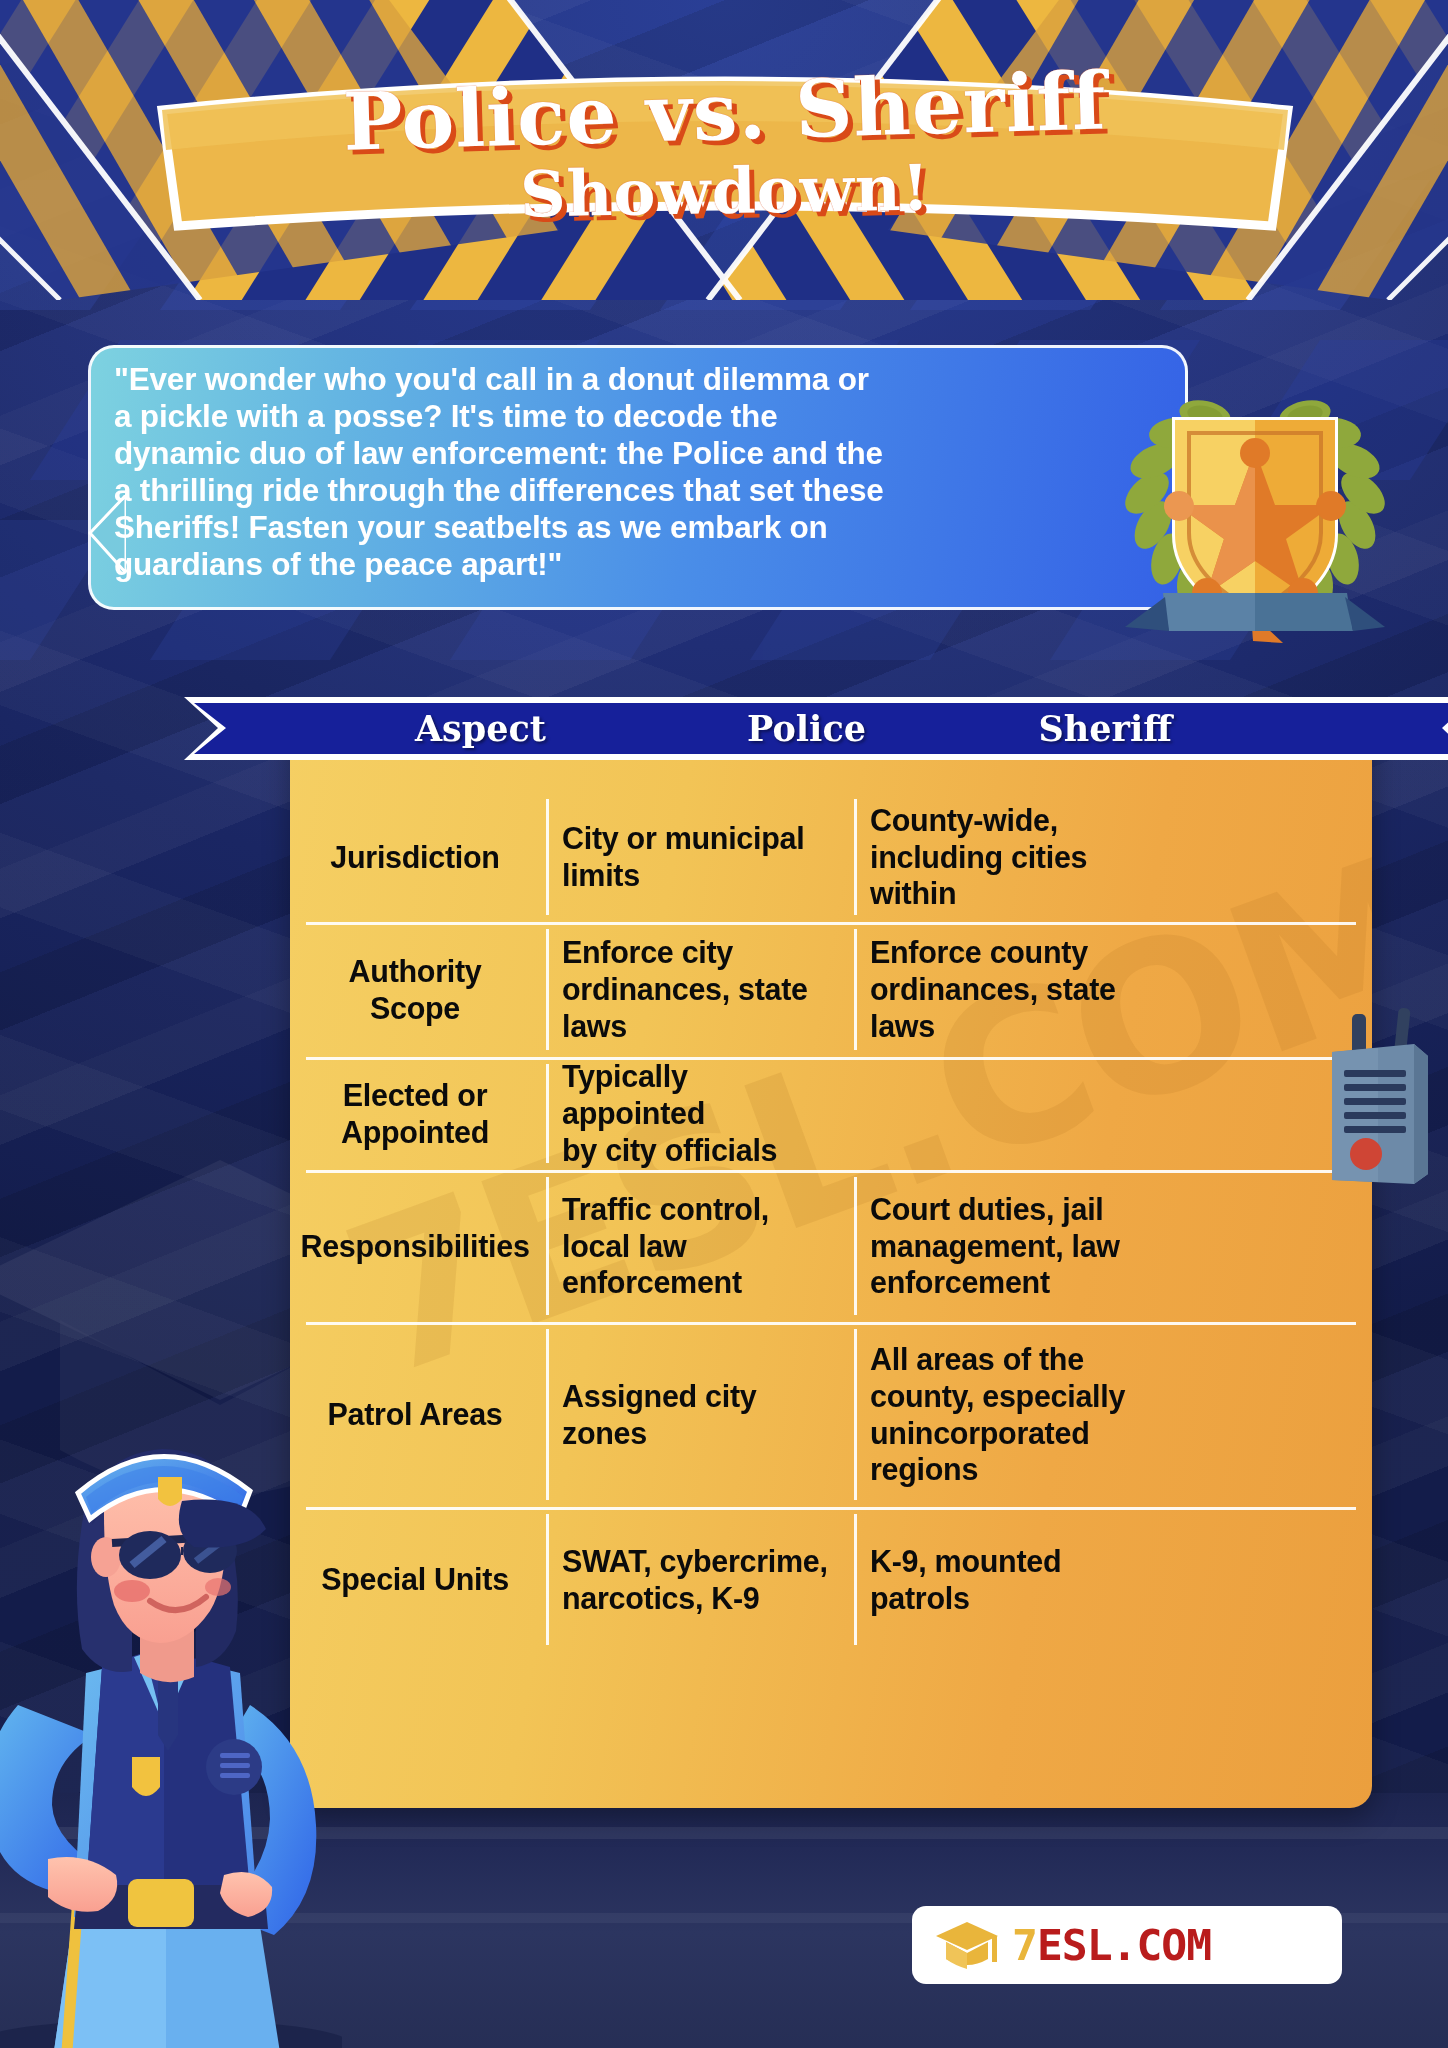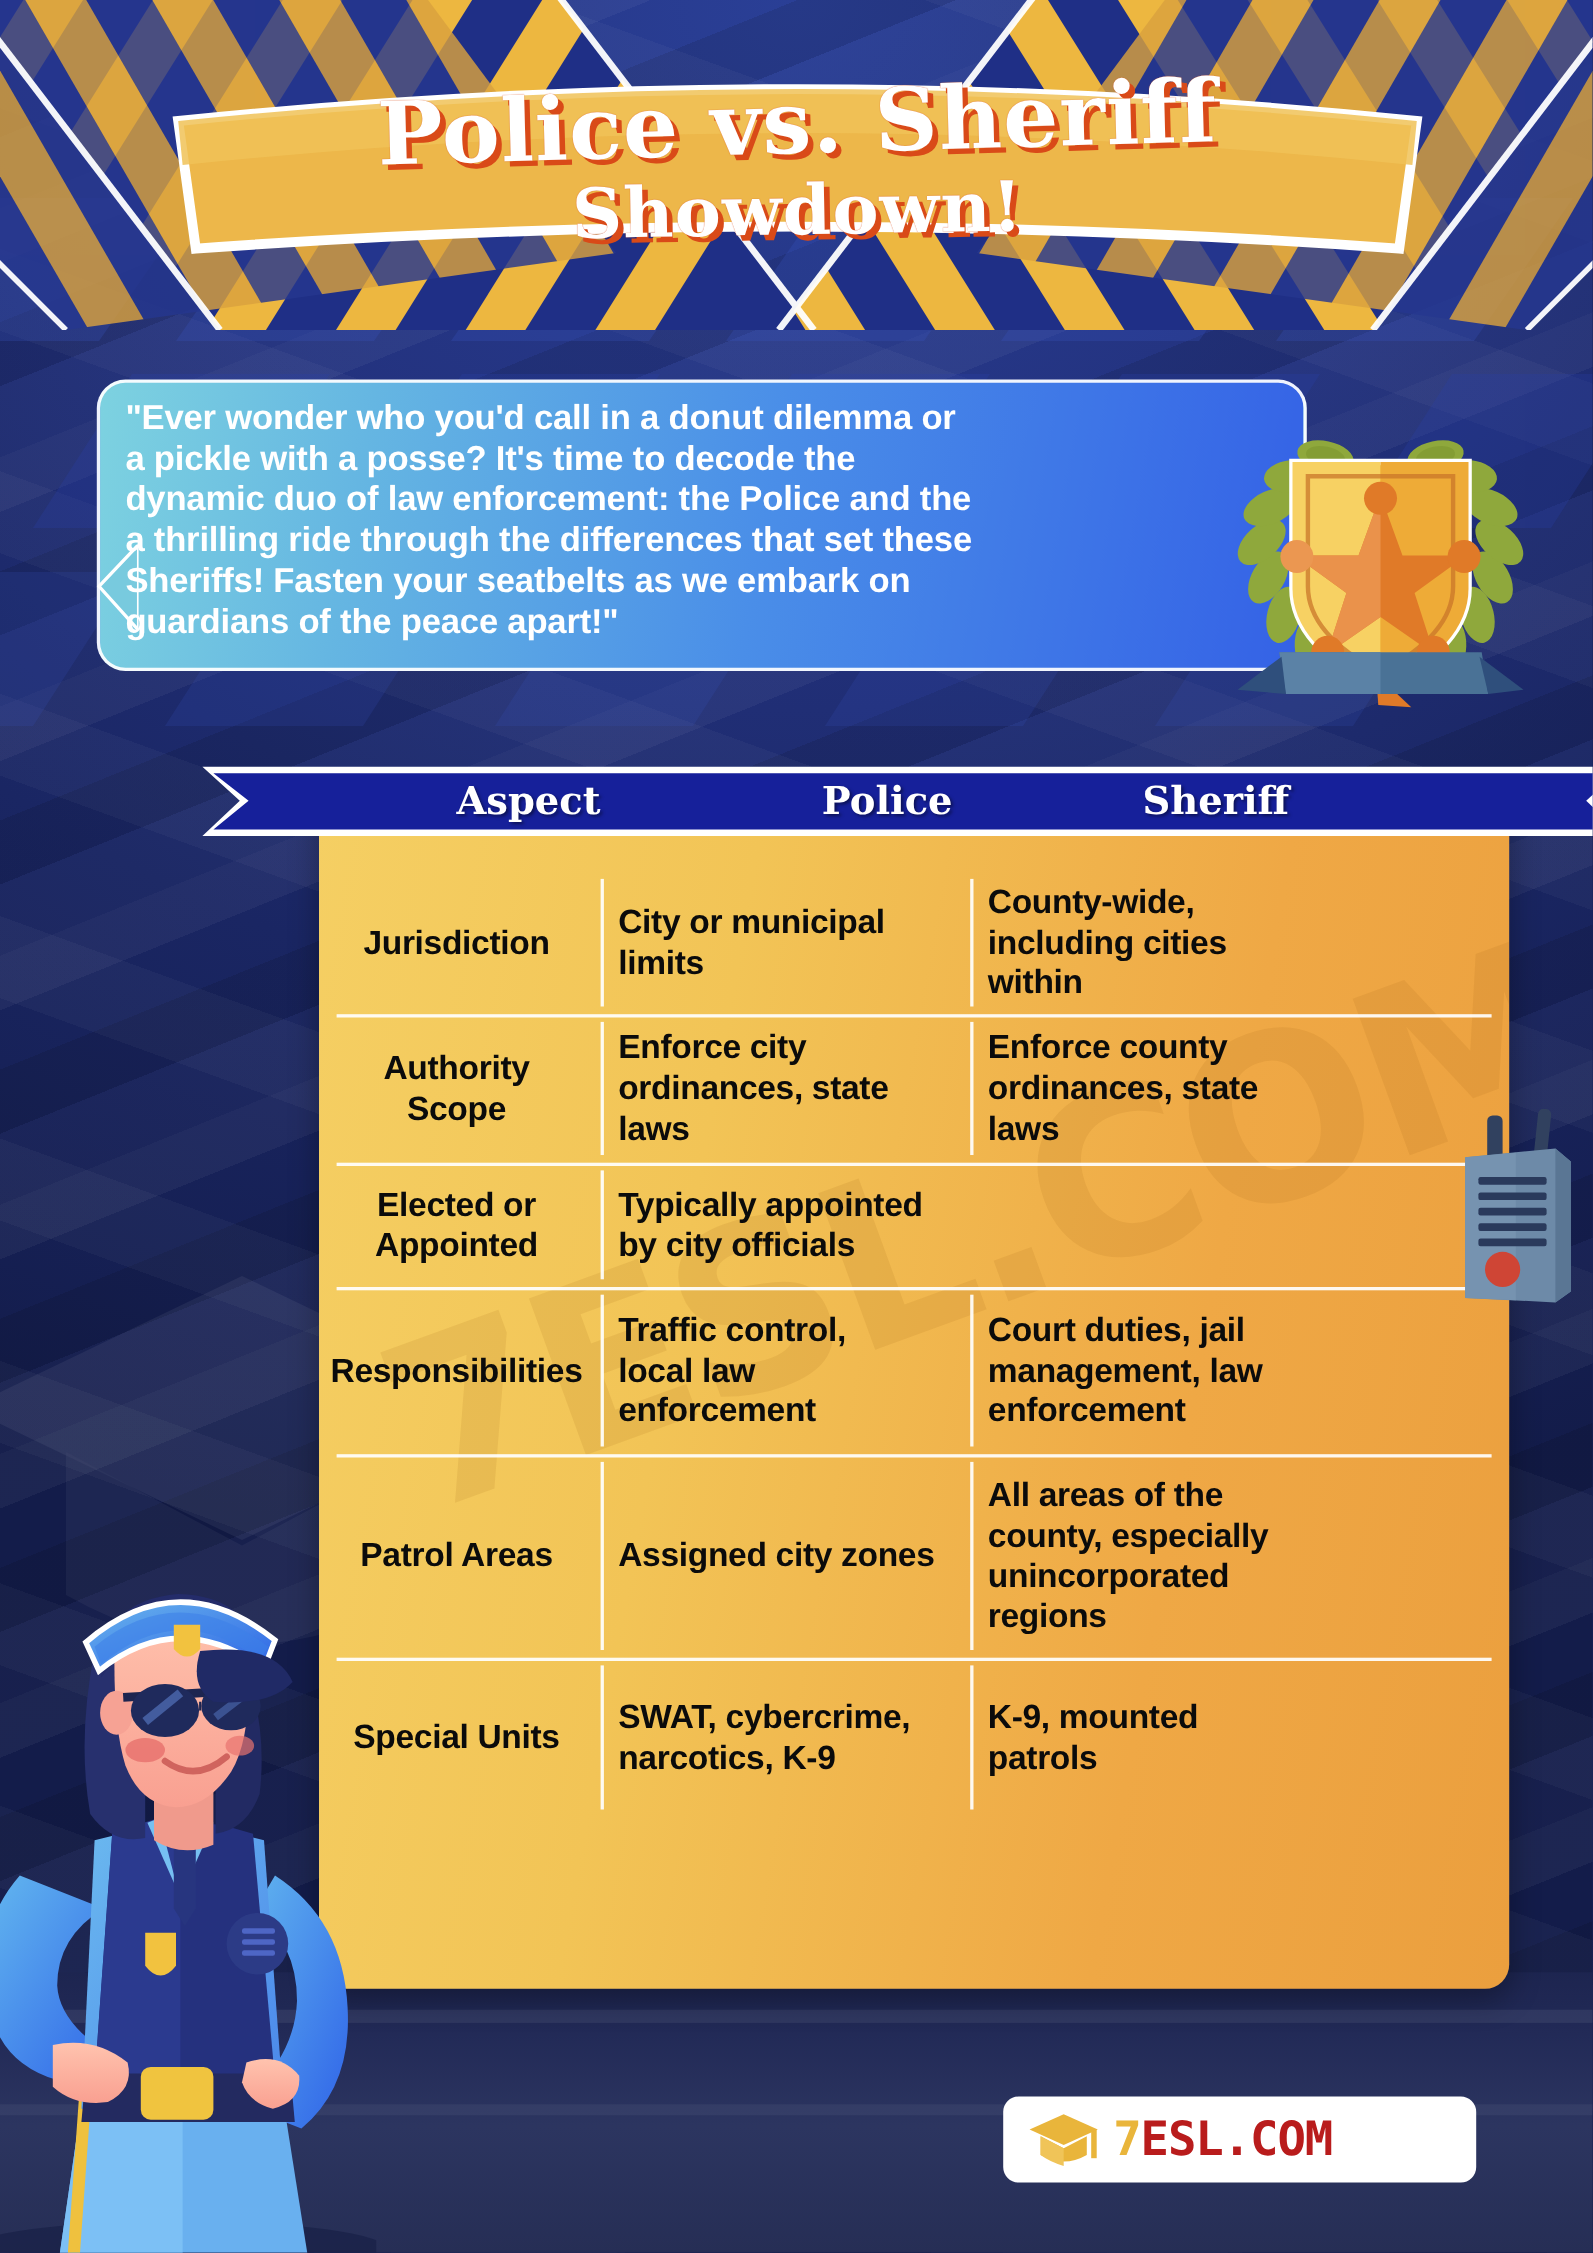--- a/index.html
+++ b/index.html
@@ -79,21 +79,21 @@
     color:rgba(160,100,20,.13);transform:rotate(-20deg);letter-spacing:-6px;
     pointer-events:none;white-space:nowrap;}
   .rows{position:absolute;left:0;right:0;top:74px;bottom:0;}
   .row{display:flex;position:relative;}
   .row + .row:before{content:"";position:absolute;left:16px;right:16px;top:0;height:3px;
     background:rgba(255,255,255,.92);}
   .cell{padding:14px 16px;display:flex;align-items:center;
     color:#0b0b0b;font-weight:bold;font-size:30.5px;line-height:1.205;
     font-family:"Liberation Sans", sans-serif;letter-spacing:-.3px;}
   .c0{width:256px;justify-content:center;text-align:center;padding-left:2px;padding-right:8px;}
-  .c1{width:336px;position:relative;}
+  .c1{width:308px;position:relative;}
   .c2{width:306px;position:relative;}
   .c1:before,.c2:before{content:"";position:absolute;left:0;top:7px;bottom:7px;width:3px;
     background:rgba(255,255,255,.92);}
   .cell span{display:block;}
 
   
   .ribbon{position:absolute;left:-110px;top:-27px;width:1300px;height:75px;}
   .ribbon-inner{position:absolute;inset:0;}
   .ribbon-labels{position:absolute;left:110px;top:0;width:1082px;height:75px;display:flex;align-items:center;}
   .rl{font-family:"DejaVu Serif", serif;font-weight:bold;color:#fff;font-size:35px;

